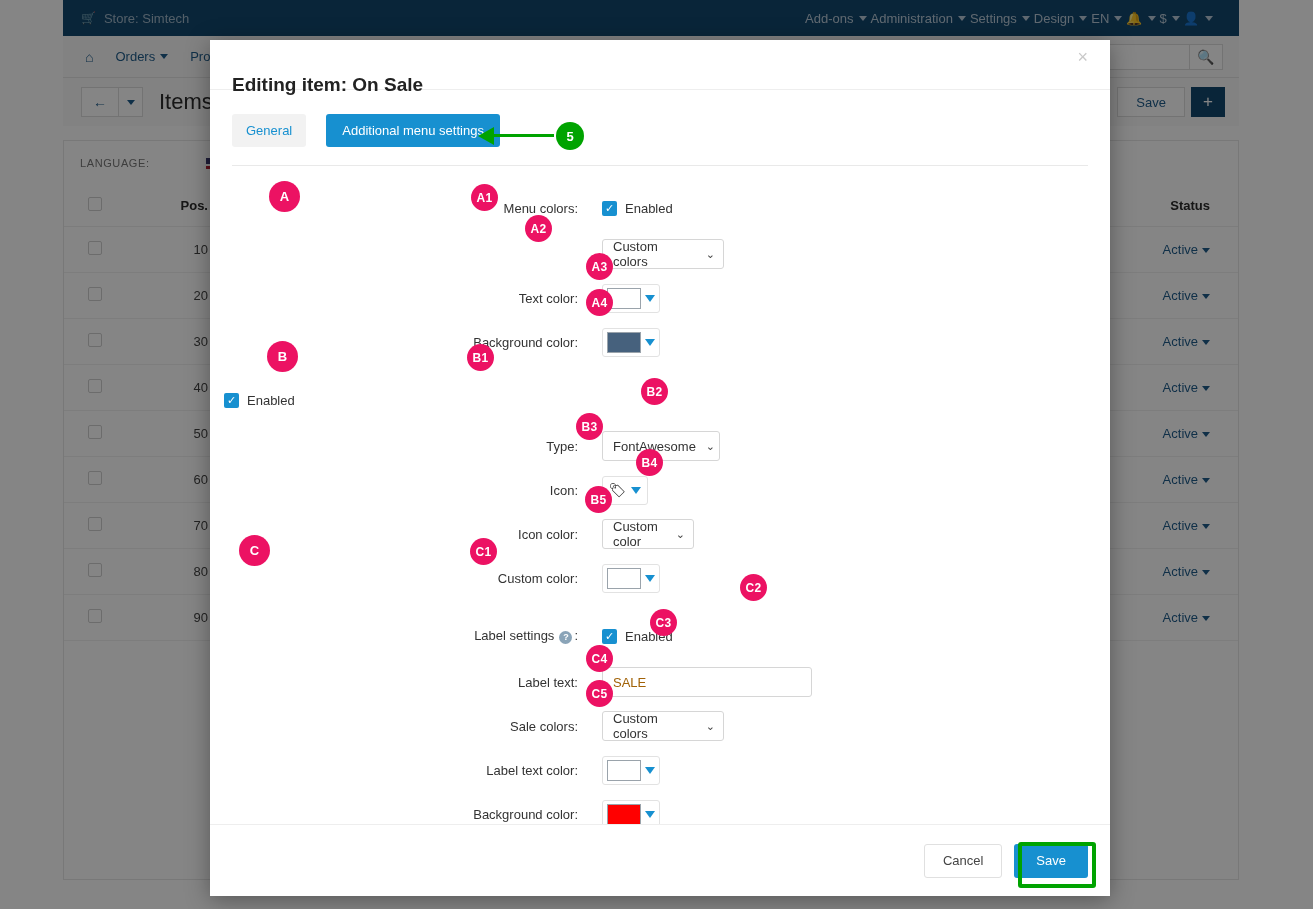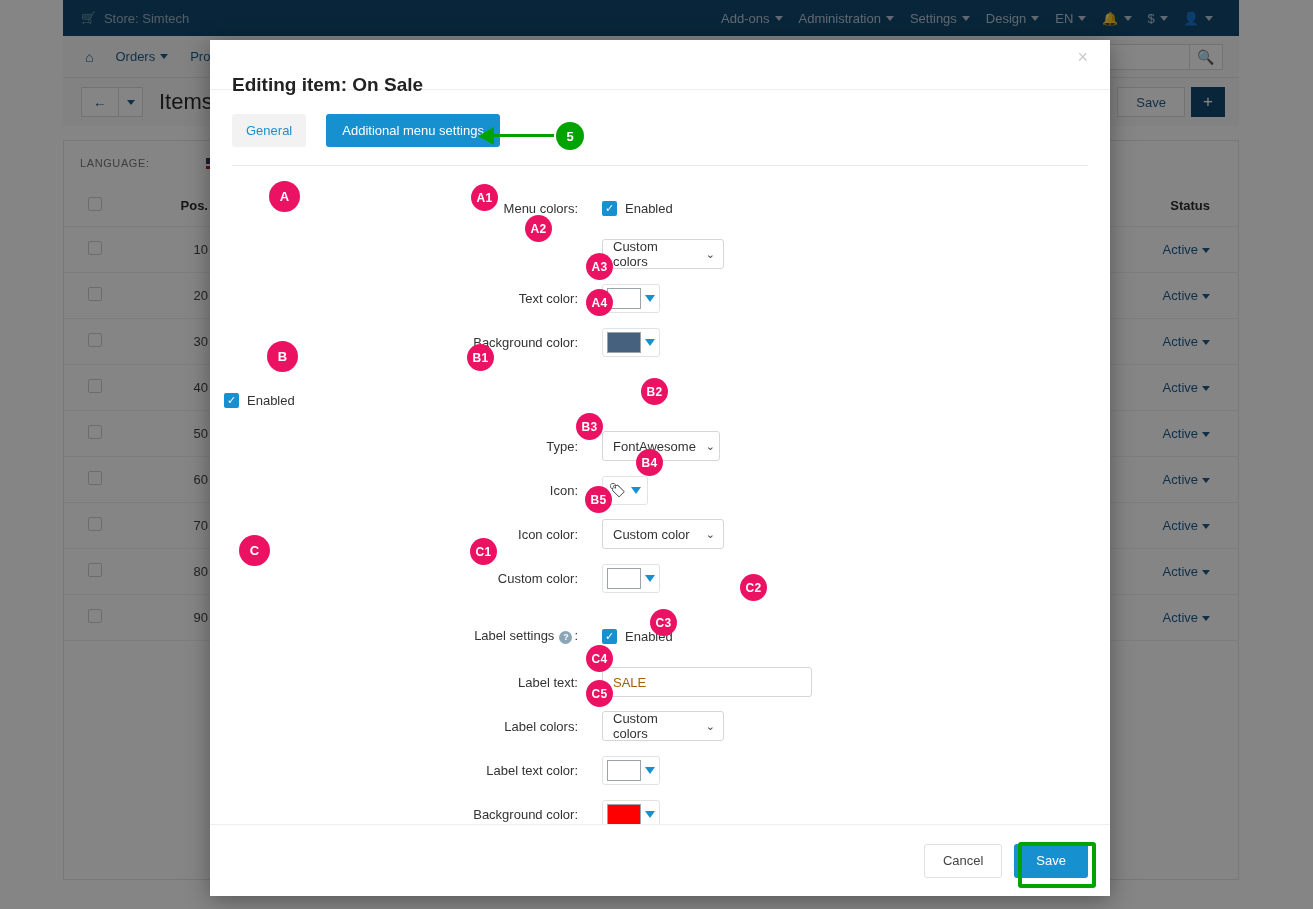--- a/index.html
+++ b/index.html
@@ -16,21 +16,21 @@
   
   #app-background { position:absolute; inset:0; background:#ffffff; }
 
   .topbar {
     position:absolute; left:63px; top:0; width:1176px; height:36px;
     background:#13486e;
     display:flex; align-items:center;
   }
   .topbar-left { display:flex; align-items:center; gap:8px; margin-left:18px; color:#9fb6c8; font-size:13px; }
   .cart-icon { font-size:12px; color:#8fa8bc; }
-  .topbar-right { margin-left:auto; display:flex; align-items:flex-end; gap:16px; margin-right:26px; }
+  .topbar-right { margin-left:auto; display:flex; align-items:flex-end; gap:4px; margin-right:26px; }
   .topbar-item { color:#b9cad8; font-size:13px; display:flex; align-items:center; gap:5px; white-space:nowrap; }
   .caret-down { display:inline-block; width:0;height:0;border-left:4px solid transparent;border-right:4px solid transparent;border-top:5px solid #b9cad8; }
 
   .breadcrumbbar {
     position:absolute; left:63px; top:36px; width:1176px; height:42px;
     background:#fafafa; border-bottom:1px solid #e5e5e5;
     display:flex; align-items:center;
   }
   .bc-item { color:#1f5c8b; font-size:13px; margin-left:22px; display:flex; align-items:center; gap:5px;}
   .bc-home { color:#1f5c8b; font-size:14px; }
@@ -425,21 +425,21 @@
           <div class="iconbox">
             <span class="tagicon">🏷</span>
             <span class="tri-down"></span>
           </div>
         </div>
       </div>
 
       <div class="frow" style="margin-top:8px;">
         <div class="flabel lbl-sub">Icon color:</div>
         <div class="ctl">
-          <div class="sel" style="width:122px;text-align:right;">
+          <div class="sel" style="width:92px;">
             <span>Custom color</span>
             <span class="chev">⌄</span>
           </div>
         </div>
       </div>
 
       <div class="frow" style="margin-top:8px;">
         <div class="flabel lbl-sub">Custom color:</div>
         <div class="ctl">
           <div class="colorbox">
@@ -460,21 +460,21 @@
       </div>
 
       <div class="frow" style="margin-top:10px;">
         <div class="flabel lbl-sub">Label text:</div>
         <div class="ctl">
           <div class="txtinput">SALE</div>
         </div>
       </div>
 
       <div class="frow" style="margin-top:8px;">
-        <div class="flabel lbl-sub">Label colors:</div>
+        <div class="flabel lbl-sub">Sale colors:</div>
         <div class="ctl">
           <div class="sel" style="width:122px;">
             <span>Custom colors</span>
             <span class="chev">⌄</span>
           </div>
         </div>
       </div>
 
       <div class="frow" style="margin-top:8px;">
         <div class="flabel lbl-sub">Label text color:</div>

